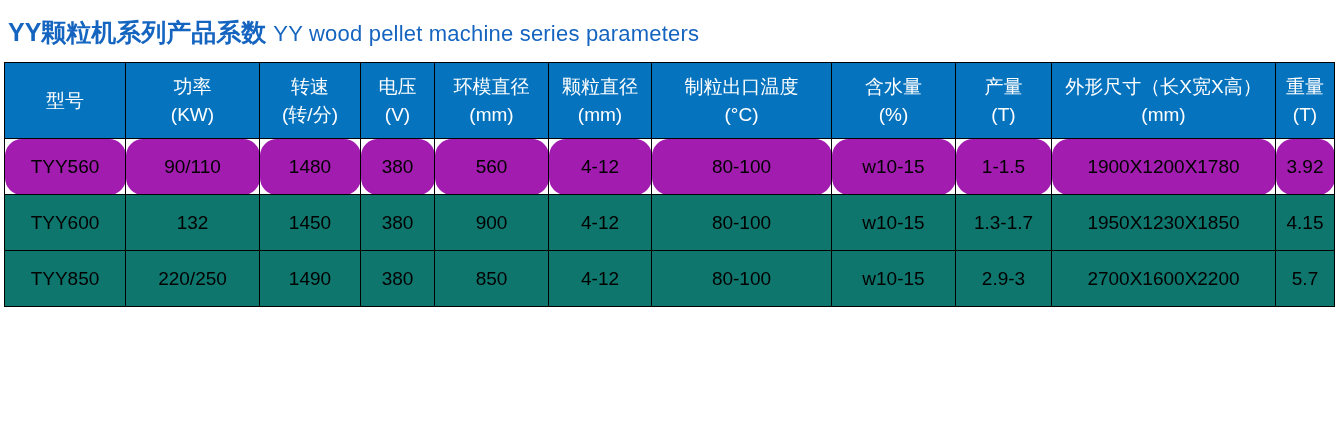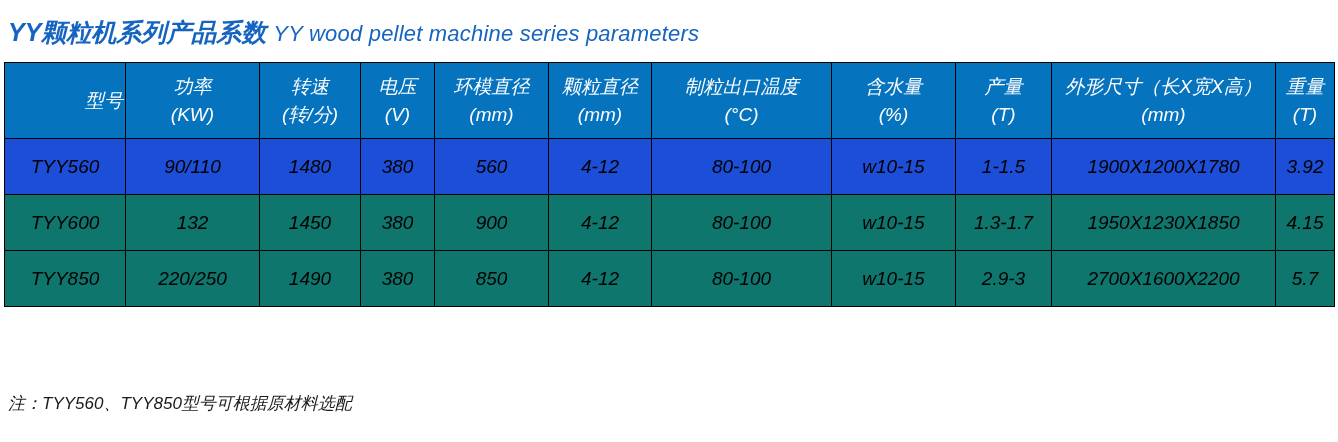--- a/index.html
+++ b/index.html
@@ -12,21 +12,20 @@
     height: 442px;
     font-family: "Liberation Sans", "DejaVu Sans", sans-serif;
     overflow: hidden;
   }
   .page {
     width: 1338px;
     height: 376px;
     position: relative;
     background: #ffffff;
     box-sizing: border-box;
-    font-style: italic;
   }
 
   
   .title-bar {
     position: absolute;
     left: 8px;
     top: 16px;
     height: 42px;
     display: flex;
     align-items: baseline;
@@ -71,29 +70,29 @@
   table.spec thead th {
     background: #0673BE;
     color: #ffffff;
     font-weight: normal;
     font-size: 19px;
     height: 76px;
     line-height: 1.45;
   }
   .hdr-line1 { display: block; white-space: nowrap; }
   .hdr-line2 { display: block; white-space: nowrap; }
-  .hdr-single { display: block; white-space: nowrap; text-align: right; }
+  .hdr-single { display: block; white-space: nowrap; }
 
   table.spec tbody td {
     font-size: 19px;
     color: #000000;
     height: 56px;
     white-space: nowrap;
   }
-  tbody tr.row-odd  td { background: #1d4ed8; }
+  tbody tr.row-odd  td { background: #a21caf; border-radius: 17px; }
   tbody tr.row-even td { background: #0f766e; }
 
   
   col.c0 { width: 121px; }
   col.c1 { width: 134px; }
   col.c2 { width: 101px; }
   col.c3 { width: 74px; }
   col.c4 { width: 114px; }
   col.c5 { width: 103px; }
   col.c6 { width: 180px; }
@@ -221,15 +220,14 @@
           <td>80-100</td>
           <td>w10-15</td>
           <td>2.9-3</td>
           <td>2700X1600X2200</td>
           <td>5.7</td>
         </tr>
       </tbody>
     </table>
   </div>
 
-  <div class="footnote">注：TYY560、TYY850型号可根据原材料选配</div>
 
 </div>
 
 </body></html>

